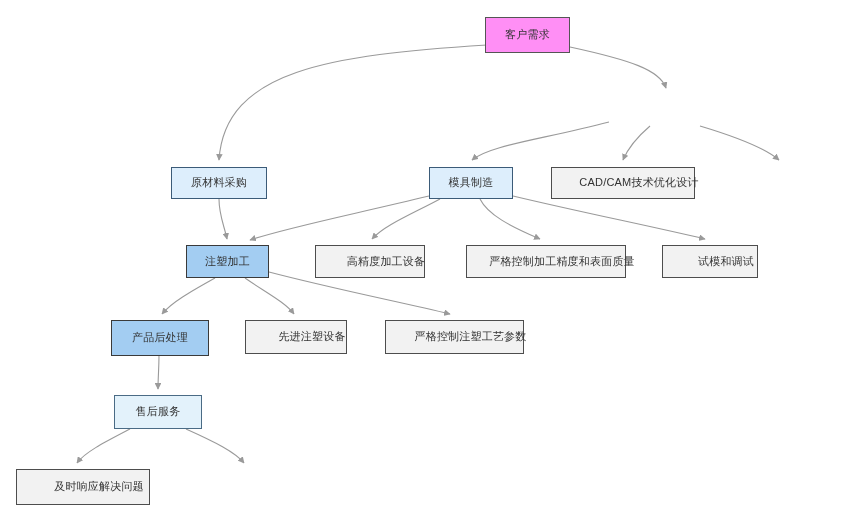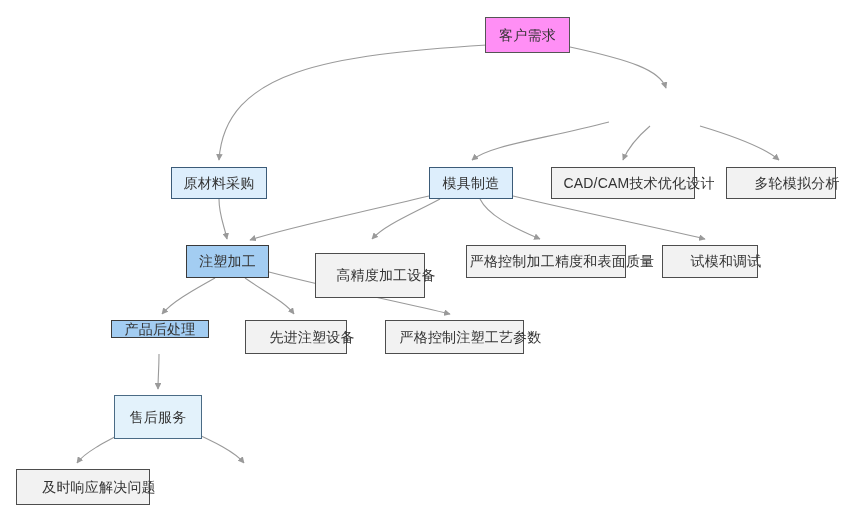--- a/index.html
+++ b/index.html
@@ -25,21 +25,21 @@
     height: 527px;
     pointer-events: none;
   }
   .node {
     position: absolute;
     box-sizing: border-box;
     display: flex;
     align-items: center;
     justify-content: center;
     text-align: center;
-    font-size: 14px;
+    font-size: 11px;
     line-height: 1.2;
     color: #333333;
     letter-spacing: 0.2px;
     white-space: nowrap;
   }
   .node.grey {
     background: #f2f2f2;
     border: 1.4px solid #4d4d4d;
     padding-left: 32px;
   }
@@ -88,24 +88,23 @@
       <path d="M 159 354 C 159 368, 158 378, 158 389"></path>
       <path d="M 130 429 C 105 442, 85 452, 77 463"></path>
       <path d="M 186 429 C 215 442, 235 452, 244 463"></path>
     </g>
   </svg>
 
   <div class="node pink" style="left:485px; top:17px;  width:85px;  height:36px;">客户需求</div>
   <div class="node lightblue" style="left:171px; top:167px; width:96px;  height:32px;">原材料采购</div>
   <div class="node lightblue" style="left:429px; top:167px; width:84px;  height:32px;">模具制造</div>
   <div class="node grey" style="left:551px; top:167px; width:144px; height:32px;">CAD/CAM技术优化设计</div>
-  <div class="node grey" style="left:726px; top:167px; width:110px; height:32px;">多轮模拟分析</div>
   <div class="node midblue" style="left:186px; top:245px; width:83px;  height:33px;">注塑加工</div>
-  <div class="node grey" style="left:315px; top:245px; width:110px; height:45px;margin-top:8px;">高精度加工设备</div>
+  <div class="node grey" style="left:315px; top:245px; width:110px; height:33px;">高精度加工设备</div>
   <div class="node grey" style="left:466px; top:245px; width:160px; height:33px;">严格控制加工精度和表面质量</div>
   <div class="node grey" style="left:662px; top:245px; width:96px;  height:33px;">试模和调试</div>
-  <div class="node midblue" style="left:111px; top:320px; width:98px;  height:18px;">产品后处理</div>
+  <div class="node midblue" style="left:111px; top:320px; width:98px;  height:36px;">产品后处理</div>
   <div class="node grey" style="left:245px; top:320px; width:102px; height:34px;">先进注塑设备</div>
   <div class="node grey" style="left:385px; top:320px; width:139px; height:34px;">严格控制注塑工艺参数</div>
-  <div class="node paleblue" style="left:114px; top:395px; width:88px;  height:44px;text-align:center;">售后服务</div>
+  <div class="node paleblue" style="left:114px; top:395px; width:88px;  height:34px;text-align:center;">售后服务</div>
   <div class="node grey" style="left:16px;  top:469px; width:134px; height:36px;">及时响应解决问题</div>
 
 </div>
 
 </body></html>

